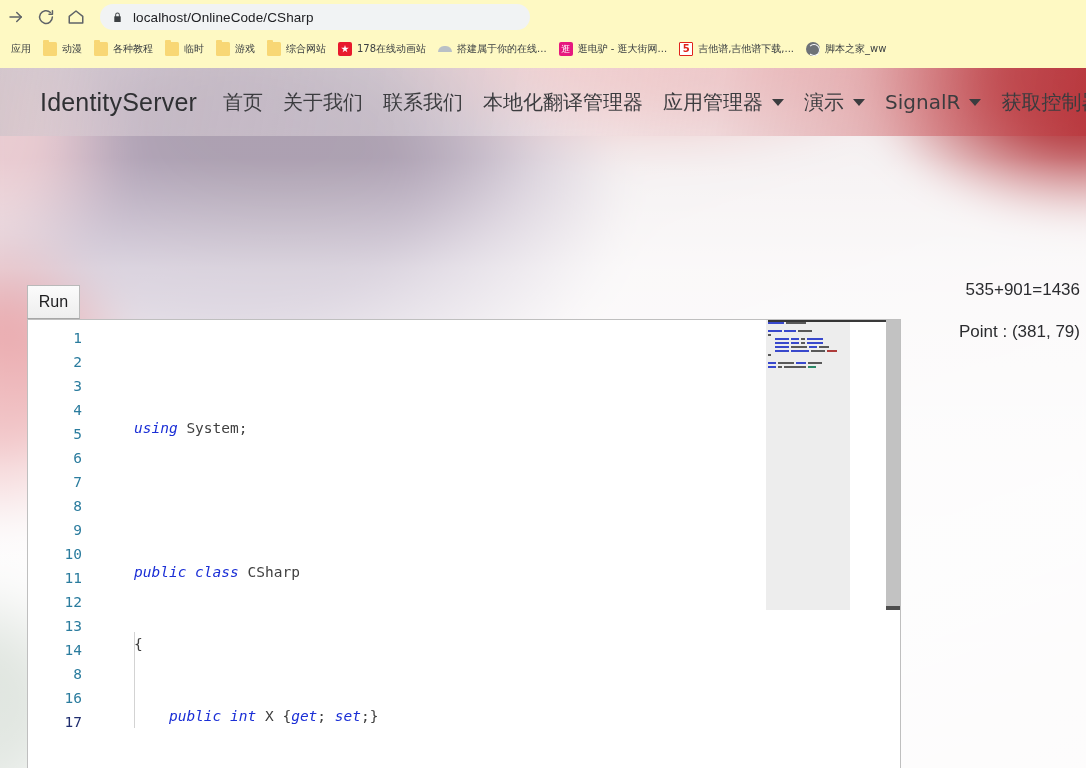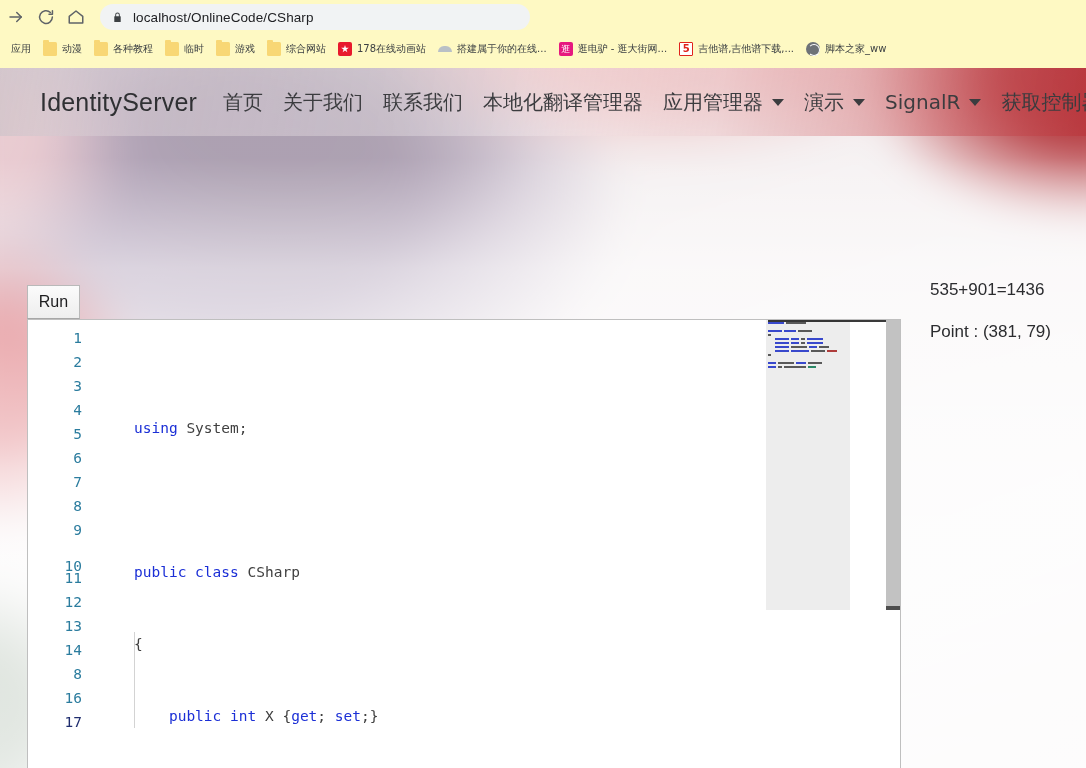--- a/index.html
+++ b/index.html
@@ -177,21 +177,21 @@
   }
   .ln.active{ color:#1f2d6e; }
 
   #code{
     position:absolute; left:62px; top:0; width:740px; height:498px;
     font-family:"DejaVu Sans Mono","Liberation Mono",monospace;
     font-size:14.5px; line-height:24px; color:#111111;
     white-space:pre; padding-top:0px;
   }
   .cl{ height:24px; position:relative; padding-left:44px;}
-  .kw{ color:#1b2fd6; }
+  .kw{ color:#1b2fd6;font-style:italic; }
   .plain{ color:#404040; }
   .indent-guide{
     position:absolute; left:44px; top:312px; width:1px; height:96px; background:#d3d3d3;
   }
 
   
   #minimap{
     position:absolute; left:740px; top:2px; width:82px; height:48px;
     background:#ffffff; overflow:hidden;
   }
@@ -217,20 +217,21 @@
     position:absolute; left:740px; top:0; width:134px; height:2px; background:#3a3a3a;
   }
 
   
   #output{
     position:absolute; left:930px; top:212px; width:150px;
   }
   .out-line{
     font-size:17px; color:#2b2c2f; margin-bottom:22px; white-space:nowrap;
     font-family:"Liberation Sans","DejaVu Sans",sans-serif;
+    text-align:right;
   }
 </style>
 </head>
 <body>
 
 <div id="browser-chrome">
 
   <div id="toolbar">
     <span class="nav-icon">
       <svg width="18" height="18" viewBox="0 0 24 24" fill="none" stroke="#5f6368" stroke-width="2" stroke-linecap="round" stroke-linejoin="round">
@@ -352,21 +353,21 @@
     <div id="gutter">
       <div class="ln" style="top:6px">1</div>
       <div class="ln" style="top:30px">2</div>
       <div class="ln" style="top:54px">3</div>
       <div class="ln" style="top:78px">4</div>
       <div class="ln" style="top:102px">5</div>
       <div class="ln" style="top:126px">6</div>
       <div class="ln" style="top:150px">7</div>
       <div class="ln" style="top:174px">8</div>
       <div class="ln" style="top:198px">9</div>
-      <div class="ln" style="top:234px">10</div>
+      <div class="ln" style="top:222px">10</div>
       <div class="ln" style="top:246px">11</div>
       <div class="ln" style="top:270px">12</div>
       <div class="ln" style="top:294px">13</div>
       <div class="ln" style="top:318px">14</div>
       <div class="ln" style="top:342px">8</div>
       <div class="ln" style="top:366px">16</div>
       <div class="ln active" style="top:390px">17</div>
     </div>
 
     <div id="code">

